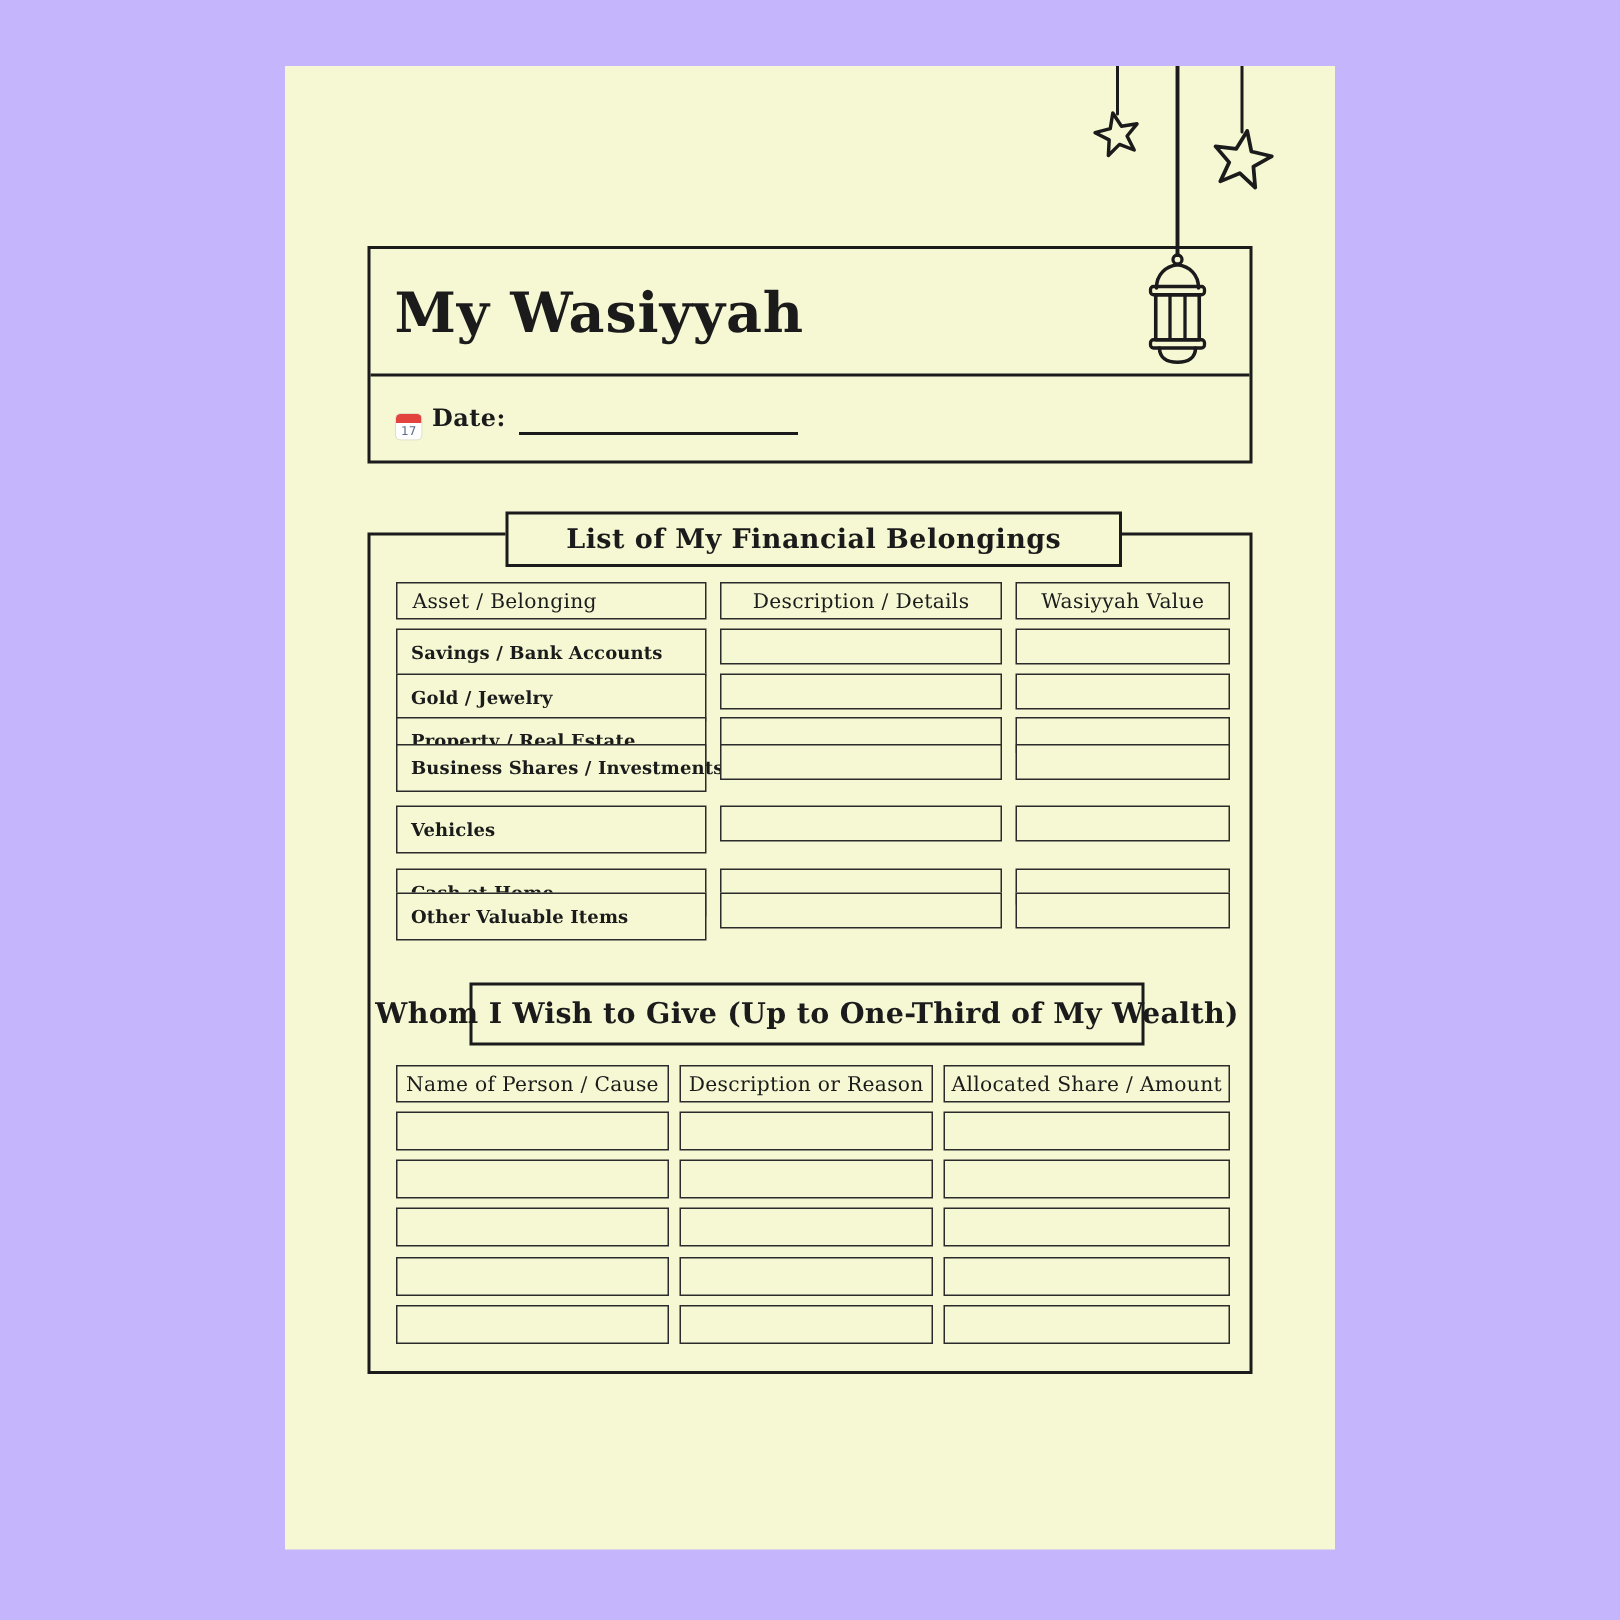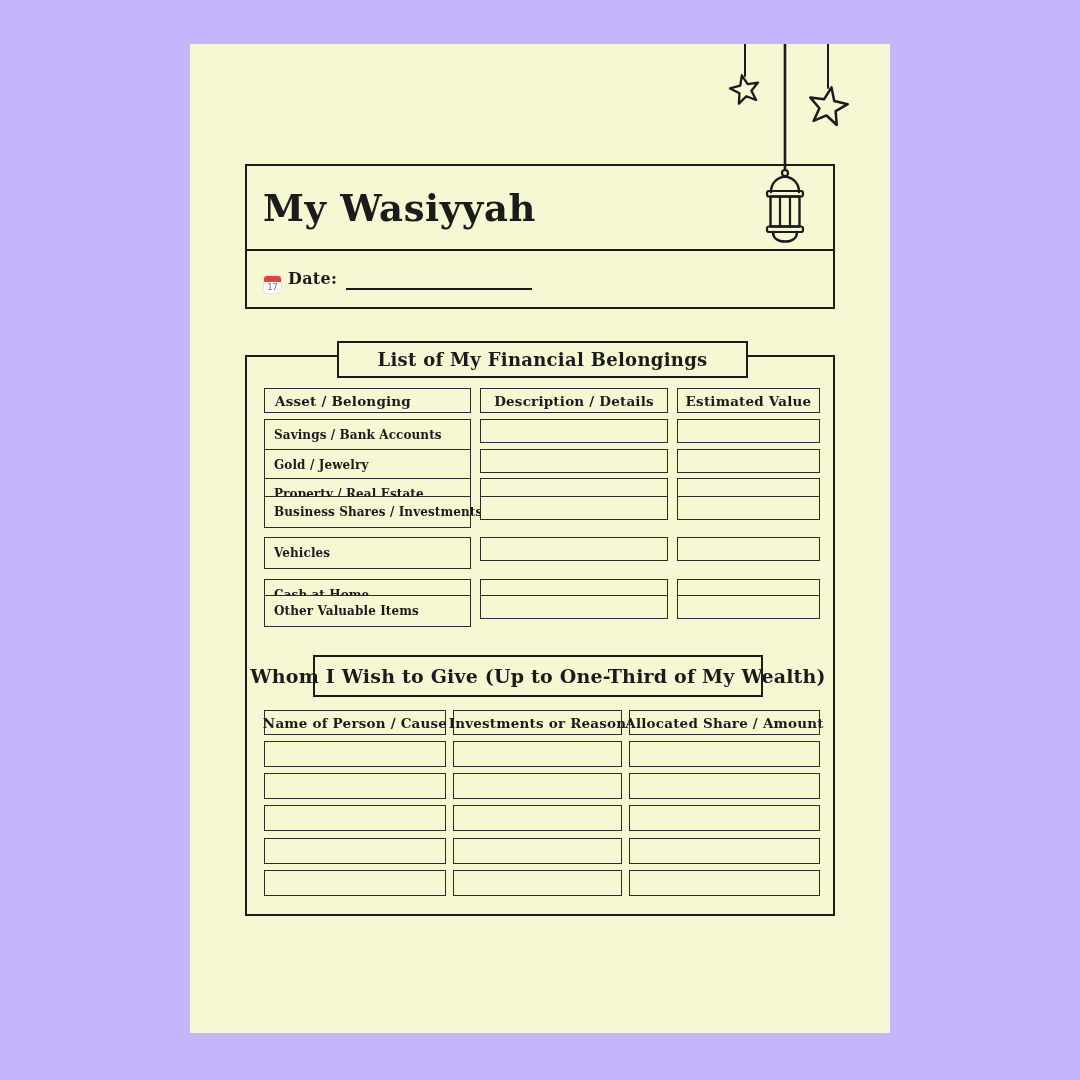--- a/index.html
+++ b/index.html
@@ -63,21 +63,21 @@
 
   
   .row{position:absolute;left:74px;display:grid;}
   .t1{grid-template-columns:207px 188px 143px;column-gap:9px;width:556px;}
   .t2{grid-template-columns:182px 169px 191px;column-gap:7px;width:672px;}
   .cell{
     box-sizing:border-box;background:#F6F7D3;border:1.5px solid #2b2b2b;
   }
   .head{
     height:25px;display:flex;align-items:center;justify-content:center;
-    font-size:13.5px;font-weight:700;letter-spacing:0.2px;white-space:nowrap;
+    font-size:13.5px;font-weight:400;letter-spacing:0.2px;white-space:nowrap;
   }
   .head.left{justify-content:flex-start;padding-left:10px;}
   .label{
     height:32px;display:flex;align-items:center;padding-left:9px;
     font-size:12px;font-weight:700;letter-spacing:0.1px;white-space:nowrap;
   }
   .input{height:24px;}
   .t2 .input{height:26px;}
   .t2 .head{height:25px;}
 </style>
@@ -131,21 +131,21 @@
 
     <div class="section-box"></div>
 
     <div class="title-box tb1">
       <span>List of My Financial Belongings</span>
     </div>
 
     <div class="row t1" style="top:344px">
       <div class="cell head left">Asset / Belonging</div>
       <div class="cell head">Description / Details</div>
-      <div class="cell head">Estimated Value</div>
+      <div class="cell head">Wasiyyah Value</div>
     </div>
 
     <div class="row t1" style="top:375px">
       <div class="cell label">Savings / Bank Accounts</div>
       <div class="cell input"></div>
       <div class="cell input"></div>
     </div>
     <div class="row t1" style="top:405px">
       <div class="cell label">Gold / Jewelry</div>
       <div class="cell input"></div>
@@ -176,21 +176,21 @@
       <div class="cell input"></div>
       <div class="cell input"></div>
     </div>
 
     <div class="title-box tb2">
       <span>Whom I Wish to Give (Up to One-Third of My Wealth)</span>
     </div>
 
     <div class="row t2" style="top:666px">
       <div class="cell head">Name of Person / Cause</div>
-      <div class="cell head">Investments or Reason</div>
+      <div class="cell head">Description or Reason</div>
       <div class="cell head">Allocated Share / Amount</div>
     </div>
 
     <div class="row t2" style="top:697px">
       <div class="cell input"></div>
       <div class="cell input"></div>
       <div class="cell input"></div>
     </div>
     <div class="row t2" style="top:729px">
       <div class="cell input"></div>

